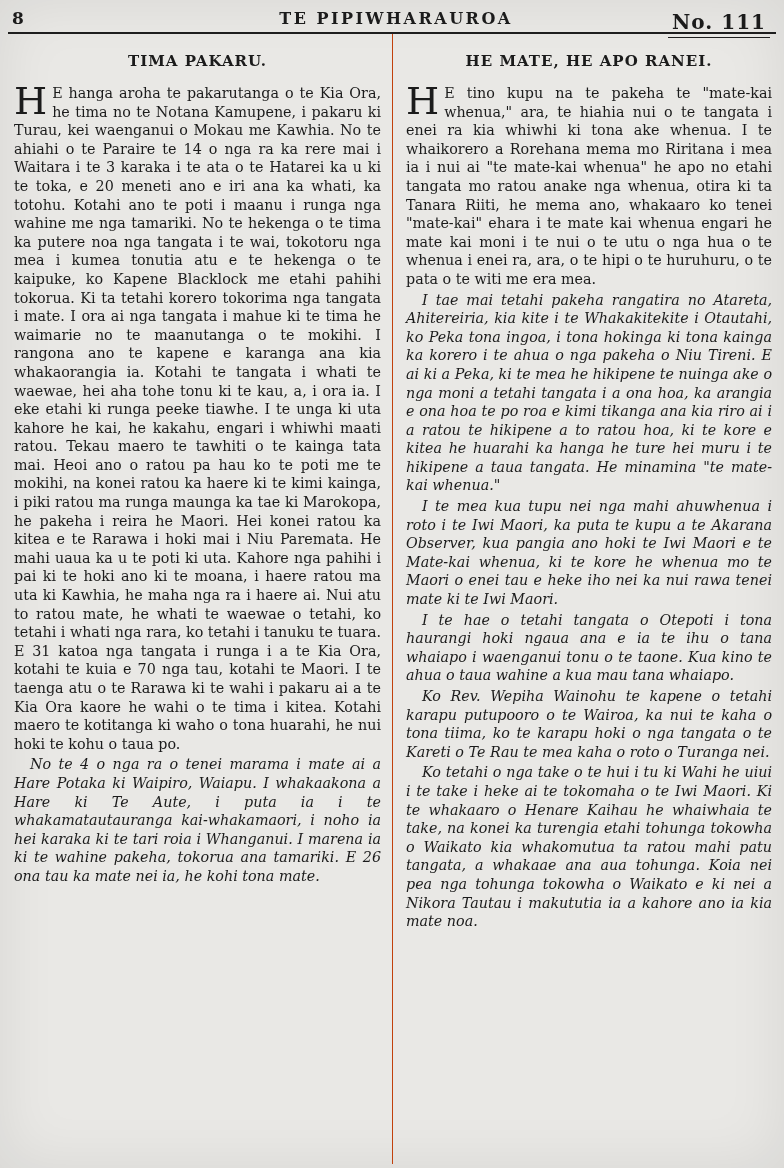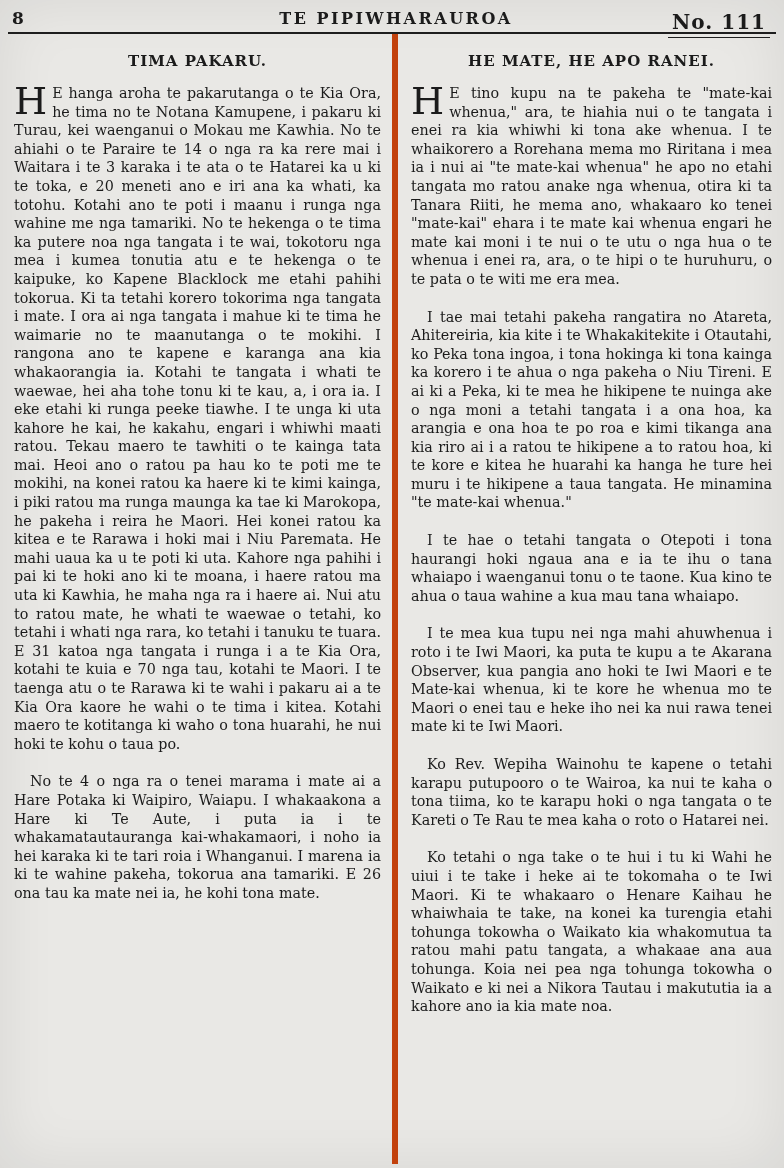--- a/index.html
+++ b/index.html
@@ -59,40 +59,41 @@
     display: flex;
     align-items: stretch;
     height: 1130px;
   }
   .column {
     box-sizing: border-box;
     width: 384px;
     padding: 14px 11px 0 6px;
   }
   .column.right {
-    border-left: 6px solid #c2410c;
+    border-left: 1px solid #c2410c;
     padding: 14px 4px 0 13px;
   }
   .article-heading {
     text-align: center;
     font-size: 15px;
     font-weight: bold;
     letter-spacing: 1px;
     margin: 4px 0 14px 0;
   }
   p.body-para {
     margin: 0;
     font-size: 14.3px;
     line-height: 18.6px;
     text-align: justify;
     text-justify: inter-word;
   }
   p.body-para + p.body-para {
     text-indent: 16px;
-    margin-top: 19px;
+    margin-top: 2px;
+    font-style: italic;
   }
   p.body-para.gap {
     margin-top: 20px;
   }
   p.body-para.big-gap {
     margin-top: 48px;
   }
   .dropcap {
     float: left;
     font-size: 38px;
@@ -121,21 +122,21 @@
       </p>
       <p class="body-para big-gap">No te 4 o nga ra o tenei marama i mate ai a Hare Potaka ki Waipiro, Waiapu. I whakaakona a Hare ki Te Aute, i puta ia i te whakamatautauranga kai-whakamaori, i noho ia hei karaka ki te tari roia i Whanganui. I marena ia ki te wahine pakeha, tokorua ana tamariki. E 26 ona tau ka mate nei ia, he kohi tona mate.</p>
     </div>
 
     <div class="column right">
       <div class="article-heading">HE MATE, HE APO RANEI.</div>
       <p class="body-para">
         <span class="dropcap">H</span><span>E tino kupu na te pakeha te "mate-kai whenua," ara, te hiahia nui o te tangata i enei ra kia whiwhi ki tona ake whenua. I te whaikorero a Rorehana mema mo Riritana i mea ia i nui ai "te mate-kai whenua" he apo no etahi tangata mo ratou anake nga whenua, otira ki ta Tanara Riiti, he mema ano, whakaaro ko tenei "mate-kai" ehara i te mate kai whenua engari he mate kai moni i te nui o te utu o nga hua o te whenua i enei ra, ara, o te hipi o te huruhuru, o te pata o te witi me era mea.</span>
       </p>
       <p class="body-para">I tae mai tetahi pakeha rangatira no Atareta, Ahitereiria, kia kite i te Whakakitekite i Otautahi, ko Peka tona ingoa, i tona hokinga ki tona kainga ka korero i te ahua o nga pakeha o Niu Tireni.  E ai ki a Peka, ki te mea he hikipene te nuinga ake o nga moni a tetahi tangata i a ona hoa, ka arangia e ona hoa te po roa e kimi tikanga ana kia riro ai i a ratou te hikipene a to ratou hoa, ki te kore e kitea he huarahi ka hanga he ture hei muru i te hikipene a taua tangata.  He minamina "te mate-kai whenua."</p>
+      <p class="body-para">I te mea kua tupu nei nga mahi ahuwhenua i roto i te Iwi Maori, ka puta te kupu a te Akarana Observer, kua pangia ano hoki te Iwi Maori e te Mate-kai whenua, ki te kore he whenua mo te Maori o enei tau e heke iho nei ka nui rawa tenei mate ki te Iwi Maori.</p>
       <p class="body-para gap">I te hae o tetahi tangata o Otepoti i tona haurangi hoki ngaua ana e ia te ihu o tana whaiapo i waenganui tonu o te taone.  Kua kino te ahua o taua wahine a kua mau tana whaiapo.</p>
-      <p class="body-para">I te mea kua tupu nei nga mahi ahuwhenua i roto i te Iwi Maori, ka puta te kupu a te Akarana Observer, kua pangia ano hoki te Iwi Maori e te Mate-kai whenua, ki te kore he whenua mo te Maori o enei tau e heke iho nei ka nui rawa tenei mate ki te Iwi Maori.</p>
-      <p class="body-para">Ko Rev. Wepiha Wainohu te kapene o tetahi karapu putupooro o te Wairoa, ka nui te kaha o tona tiima, ko te karapu hoki o nga tangata o te Kareti o Te Rau te mea kaha o roto o Hatarei nei.</p>
+      <p class="body-para">Ko Rev. Wepiha Wainohu te kapene o tetahi karapu putupooro o te Wairoa, ka nui te kaha o tona tiima, ko te karapu hoki o nga tangata o te Kareti o Te Rau te mea kaha o roto o Turanga nei.</p>
       <p class="body-para">Ko tetahi o nga take o te hui i tu ki Wahi he uiui i te take i heke ai te tokomaha o te Iwi Maori.  Ki te whakaaro o Henare Kaihau he whaiwhaia te take, na konei ka turengia etahi tohunga tokowha o Waikato kia whakomutua ta ratou mahi patu tangata, a whakaae ana aua tohunga.  Koia nei pea nga tohunga tokowha o Waikato e ki nei a Nikora Tautau i makututia ia a kahore ano ia kia mate noa.</p>
     </div>
 
   </div>
 
 </div>
 
 </body></html>

